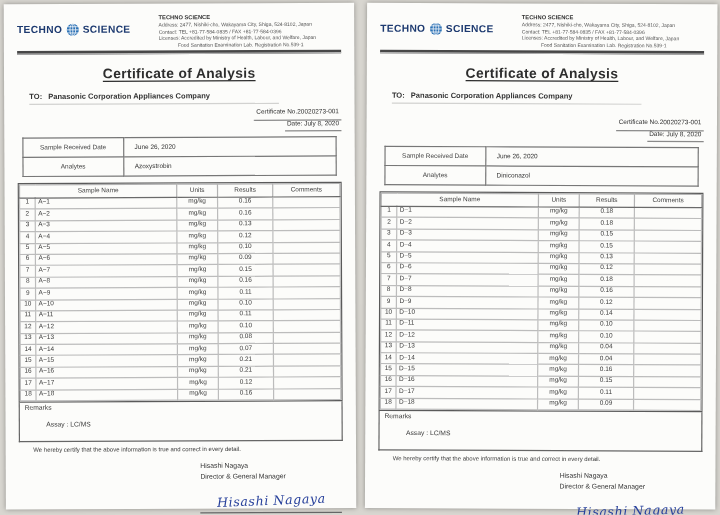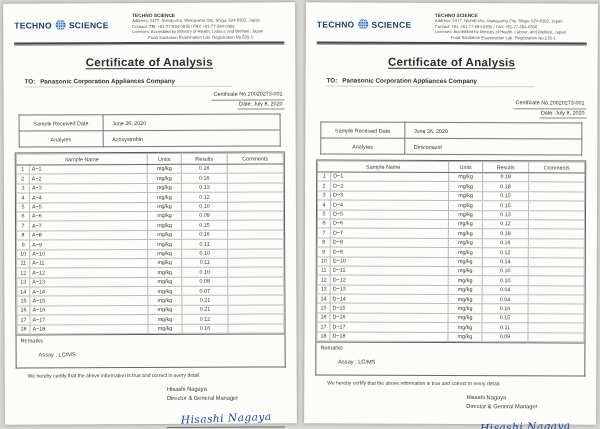--- a/index.html
+++ b/index.html
@@ -11,21 +11,21 @@
   }
   .page{
     width:292px;height:421px;box-sizing:border-box;
     background:#fcfcfa;box-shadow:0 0 4px rgba(0,0,0,.35);
     padding:8px 11px 6px;position:relative;flex:0 0 auto;
   }
   .page--left{transform:rotate(-0.25deg);}
   .page--right{transform:rotate(0.25deg);}
   
   .letterhead{display:flex;justify-content:space-between;align-items:flex-start;height:27px;}
-  .logo{display:flex;align-items:center;gap:2px;margin-top:8px;}
+  .logo{display:flex;align-items:flex-start;gap:2px;margin-top:8px;}
   .logo-txt{font-weight:bold;font-size:8.5px;letter-spacing:.3px;color:#1d3a70;}
   .globe{display:inline-flex;margin:0 1px;}
   .lh-info{width:152px;font-size:4.2px;line-height:5.4px;color:#555;margin-top:2px;}
   .lh-company{font-weight:bold;font-size:4.8px;color:#333;}
   .lh-indent{padding-left:16px;}
   .rule{height:2px;background:#474747;border-bottom:1px solid #b5b5b5;margin-top:4px;}
   
   .title{text-align:center;font-size:11.5px;font-weight:bold;color:#2d2d2d;
          margin:11px 0 9px;text-decoration:underline;text-underline-offset:2px;letter-spacing:.3px;}
   .to-line{font-size:6.3px;font-weight:bold;color:#333;margin-left:10px;width:208px;

